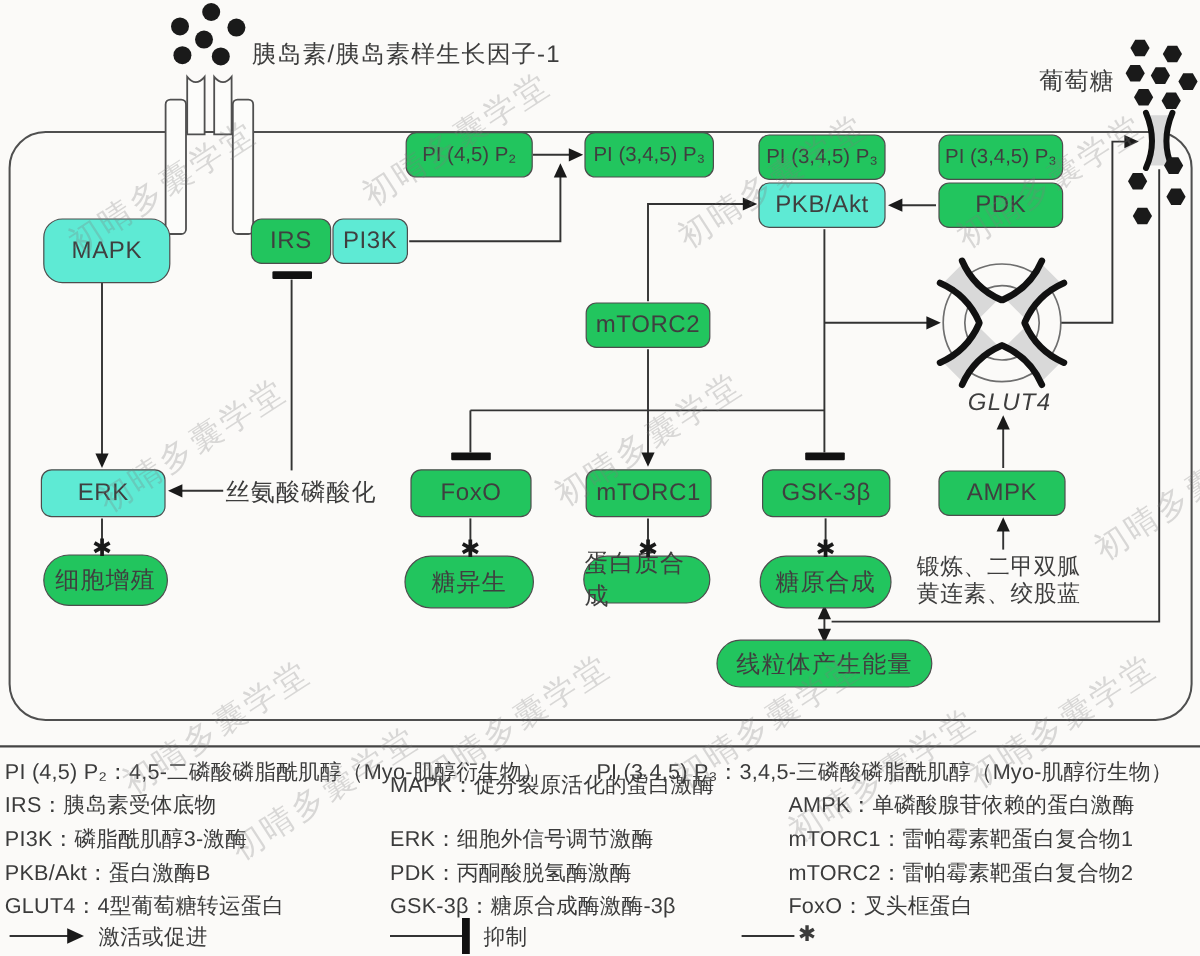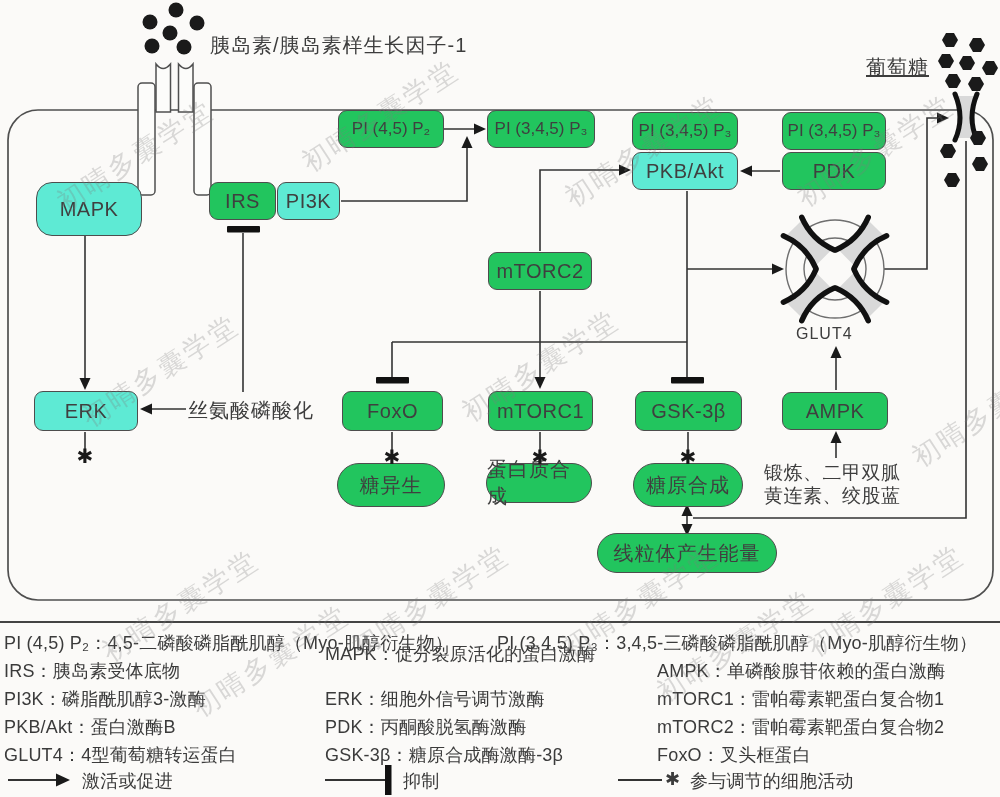--- a/index.html
+++ b/index.html
@@ -157,42 +157,43 @@
       <line x1="0" y1="622" x2="1000" y2="622" stroke="#444444" stroke-width="2"></line>
       <line x1="8" y1="780" x2="58" y2="780" stroke="#333" stroke-width="1.8"></line>
       <polygon points="70,780 56,773.5 56,786.5" fill="#1a1a1a"></polygon>
       <line x1="325" y1="780" x2="386" y2="780" stroke="#333" stroke-width="1.8"></line>
       <rect x="385" y="765" width="6.5" height="30" fill="#111111"></rect>
       <line x1="618" y1="780" x2="662" y2="780" stroke="#333" stroke-width="1.8"></line>
     </g>
   </svg>
 
   <div class="lbl" style="left:210px;top:32px;font-size:20px;letter-spacing:1px;">胰岛素/胰岛素样生长因子-1</div>
-  <div class="lbl" style="left:866px;top:54px;font-size:20px;letter-spacing:1px;text-decoration:underline;">葡萄糖</div>
+  <div class="lbl" style="left:866px;top:54px;font-size:20px;letter-spacing:1px;">葡萄糖</div>
   <div class="lbl" style="left:188px;top:397px;font-size:20px;letter-spacing:1px;">丝氨酸磷酸化</div>
   <div class="lbl herb" style="left:764px;top:462px;">锻炼、二甲双胍</div>
   <div class="lbl herb" style="left:764px;top:485px;">黄连素、绞股蓝</div>
-  <div class="lbl" style="left:796px;top:325px;width:80px;text-align:left;font-size:16px;letter-spacing:1px;">GLUT4</div>
+  <div class="lbl" style="left:796px;top:325px;width:80px;text-align:right;font-size:20px;letter-spacing:1px;font-style:italic;">GLUT4</div>
 
   <div class="box gray" style="left:36px;top:182px;width:106px;height:54px;border-radius:16px;">MAPK</div>
   <div class="box" style="left:209px;top:182px;width:67px;height:38px;">IRS</div>
   <div class="box gray" style="left:277px;top:182px;width:63px;height:38px;">PI3K</div>
   <div class="box small" style="left:338px;top:110px;width:106px;height:38px;">PI (4,5) P₂</div>
   <div class="box small" style="left:487px;top:110px;width:108px;height:38px;">PI (3,4,5) P₃</div>
   <div class="box small" style="left:632px;top:112px;width:106px;height:38px;">PI (3,4,5) P₃</div>
   <div class="box gray" style="left:632px;top:152px;width:106px;height:38px;">PKB/Akt</div>
   <div class="box small" style="left:782px;top:112px;width:104px;height:38px;">PI (3,4,5) P₃</div>
   <div class="box" style="left:782px;top:152px;width:104px;height:38px;">PDK</div>
   <div class="box" style="left:488px;top:252px;width:104px;height:38px;">mTORC2</div>
   <div class="box gray" style="left:34px;top:391px;width:104px;height:40px;">ERK</div>
   <div class="box" style="left:342px;top:391px;width:101px;height:40px;">FoxO</div>
   <div class="box" style="left:488px;top:391px;width:105px;height:40px;">mTORC1</div>
   <div class="box" style="left:635px;top:391px;width:107px;height:40px;">GSK-3β</div>
   <div class="box" style="left:782px;top:392px;width:106px;height:38px;">AMPK</div>
 
+  <div class="box pill" style="left:36px;top:462px;width:104px;height:43px;">细胞增殖</div>
   <div class="box pill" style="left:337px;top:463px;width:108px;height:44px;">糖异生</div>
   <div class="box pill" style="left:486px;top:463px;width:106px;height:40px;">蛋白质合成</div>
   <div class="box pill" style="left:633px;top:463px;width:110px;height:44px;">糖原合成</div>
   <div class="box pill" style="left:597px;top:533px;width:180px;height:40px;">线粒体产生能量</div>
 
   <span class="star" style="left:74px;top:444px;">✱</span>
   <span class="star" style="left:381px;top:445px;">✱</span>
   <span class="star" style="left:529px;top:445px;">✱</span>
   <span class="star" style="left:677px;top:445px;">✱</span>
 
@@ -207,21 +208,20 @@
   <div class="legend-item" style="left:4px;top:715px;">PKB/Akt：蛋白激酶B</div>
   <div class="legend-item" style="left:325px;top:715px;">PDK：丙酮酸脱氢酶激酶</div>
   <div class="legend-item" style="left:657px;top:715px;">mTORC2：雷帕霉素靶蛋白复合物2</div>
   <div class="legend-item" style="left:4px;top:743px;">GLUT4：4型葡萄糖转运蛋白</div>
   <div class="legend-item" style="left:325px;top:743px;">GSK-3β：糖原合成酶激酶-3β</div>
   <div class="legend-item" style="left:657px;top:743px;">FoxO：叉头框蛋白</div>
 
   <div class="legend-item" style="left:82px;top:769px;">激活或促进</div>
   <div class="legend-item" style="left:403px;top:769px;">抑制</div>
   <div class="legend-item" style="left:665px;top:768px;font-weight:bold;">✱</div>
-  <div class="legend-item" style="left:690px;top:769px;">参与调节的细胞活动</div>
 
   <span class="wm" style="left:50px;top:190px;">初晴多囊学堂</span>
   <span class="wm" style="left:295px;top:150px;">初晴多囊学堂</span>
   <span class="wm" style="left:558px;top:185px;">初晴多囊学堂</span>
   <span class="wm" style="left:790px;top:185px;">初晴多囊学堂</span>
   <span class="wm" style="left:75px;top:405px;">初晴多囊学堂</span>
   <span class="wm" style="left:455px;top:400px;">初晴多囊学堂</span>
   <span class="wm" style="left:905px;top:445px;">初晴多囊学堂</span>
   <span class="wm" style="left:95px;top:640px;">初晴多囊学堂</span>
   <span class="wm" style="left:345px;top:635px;">初晴多囊学堂</span>

